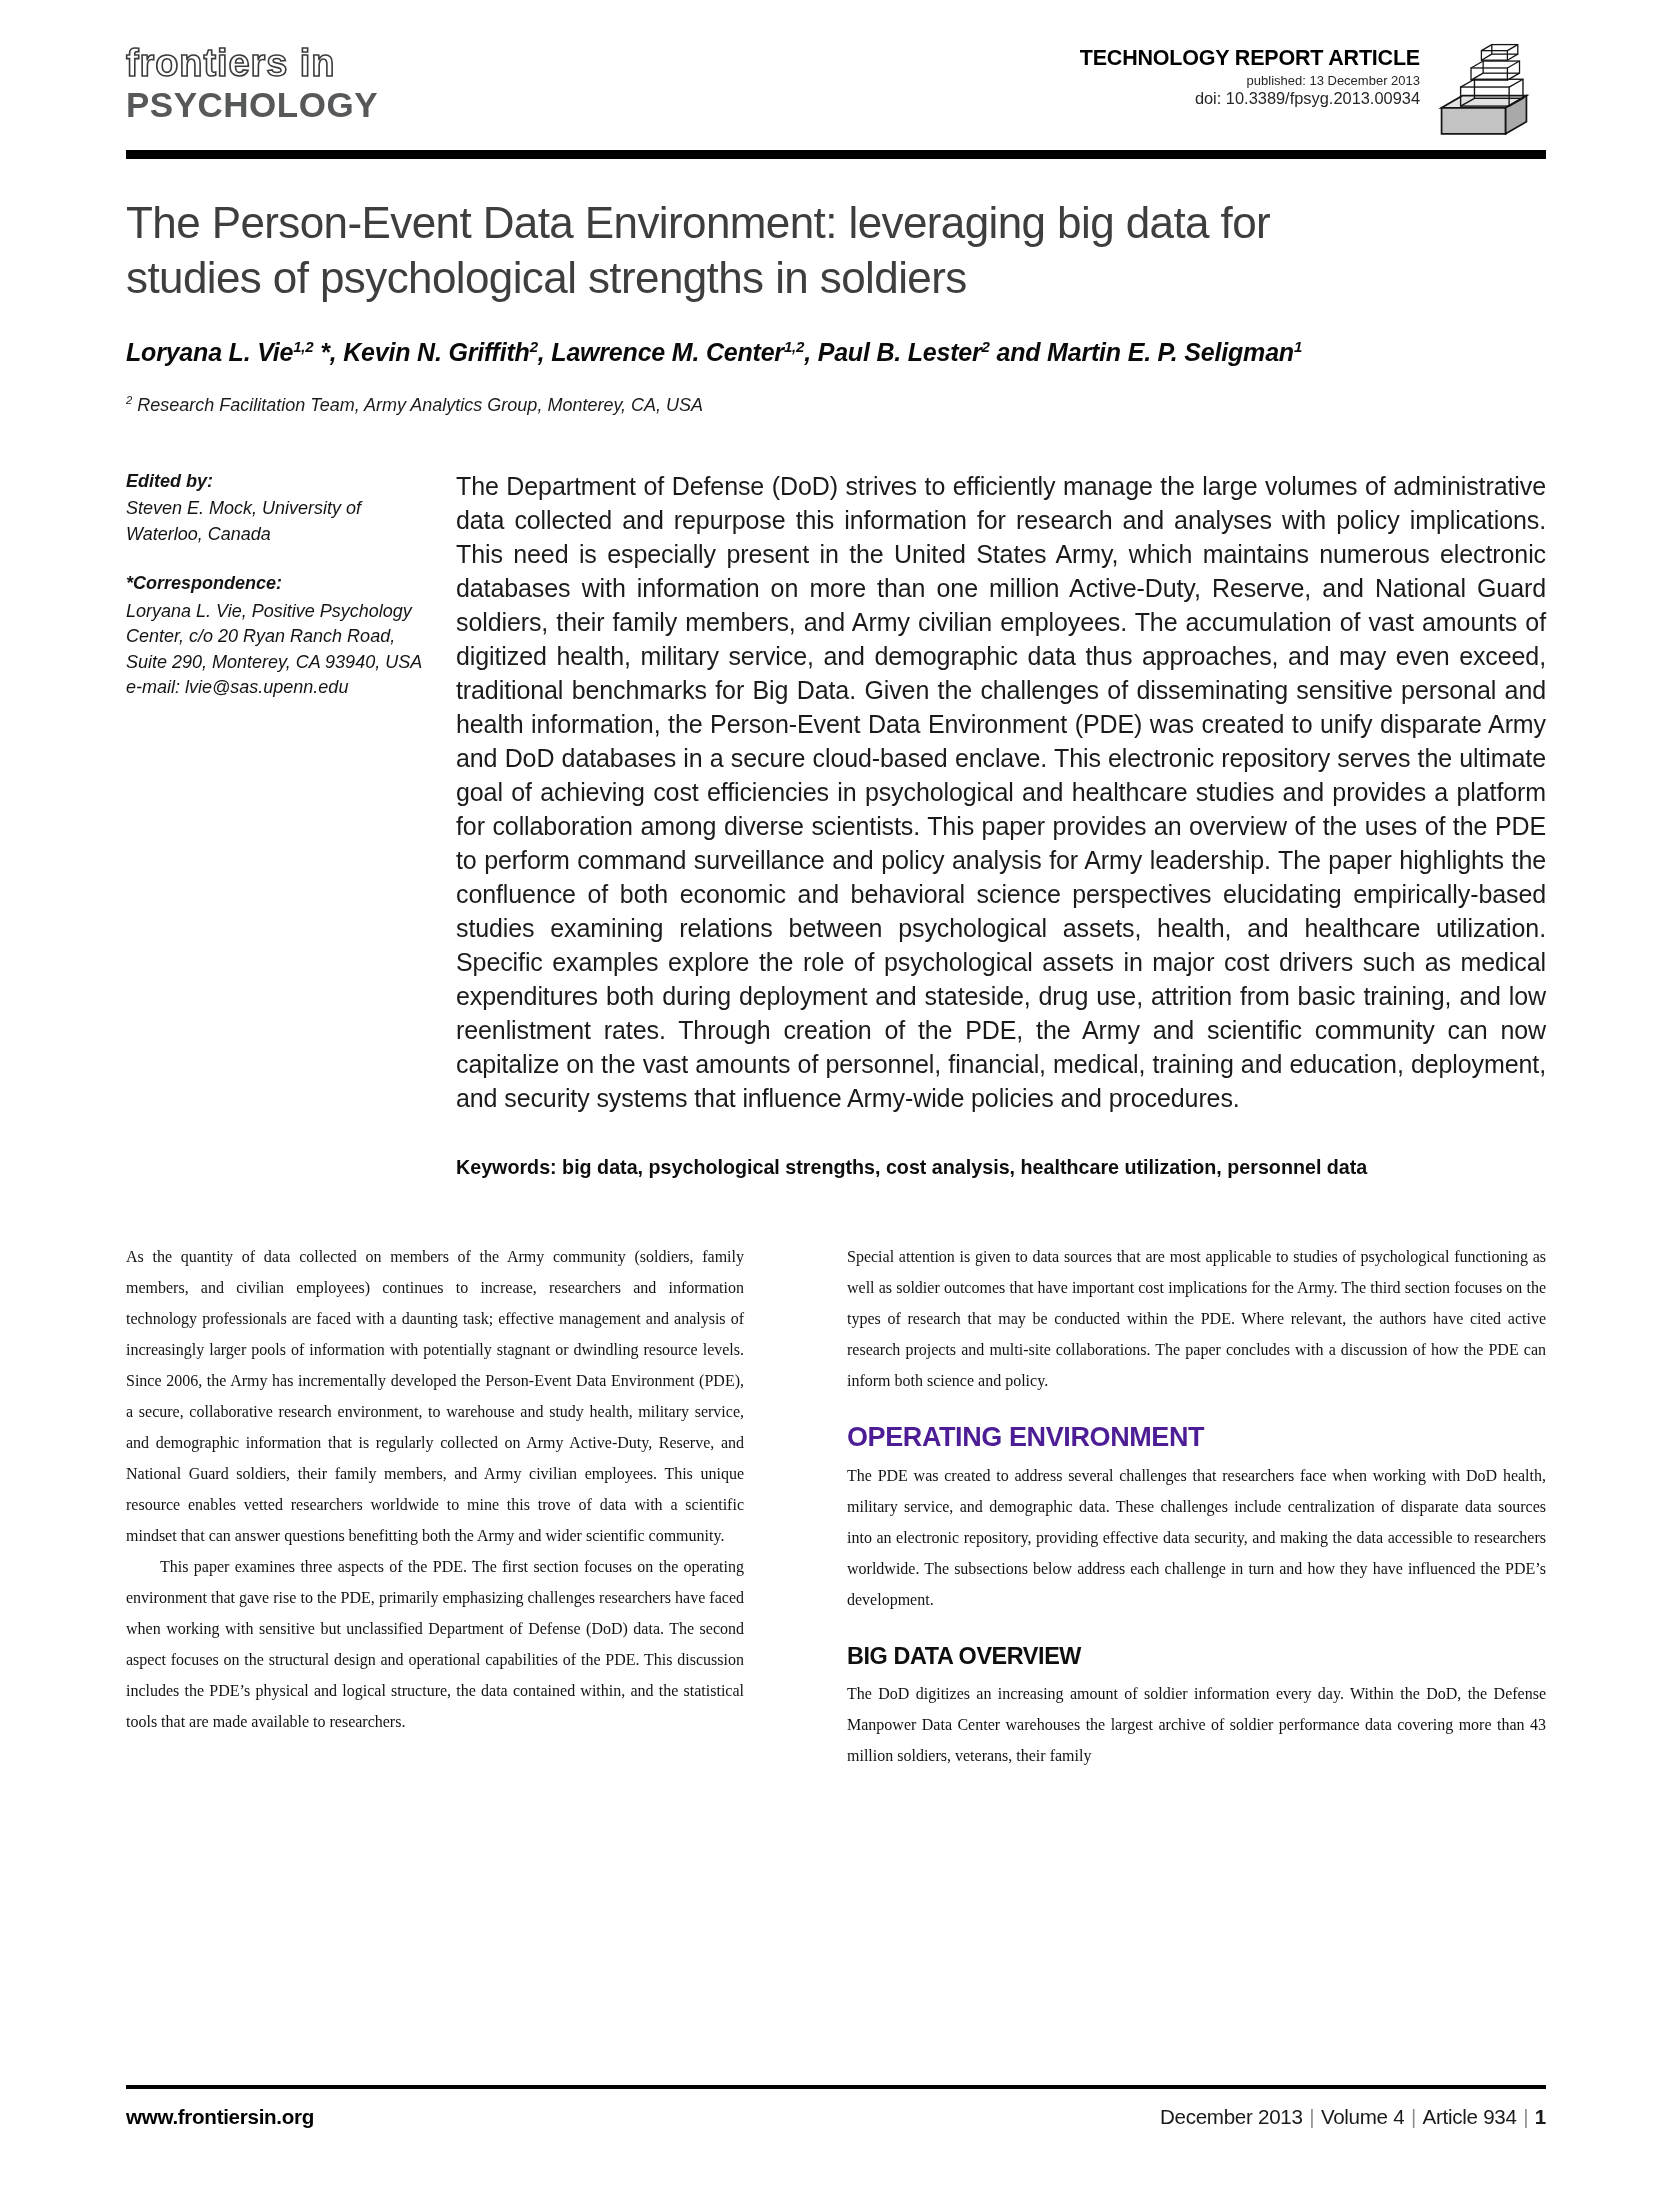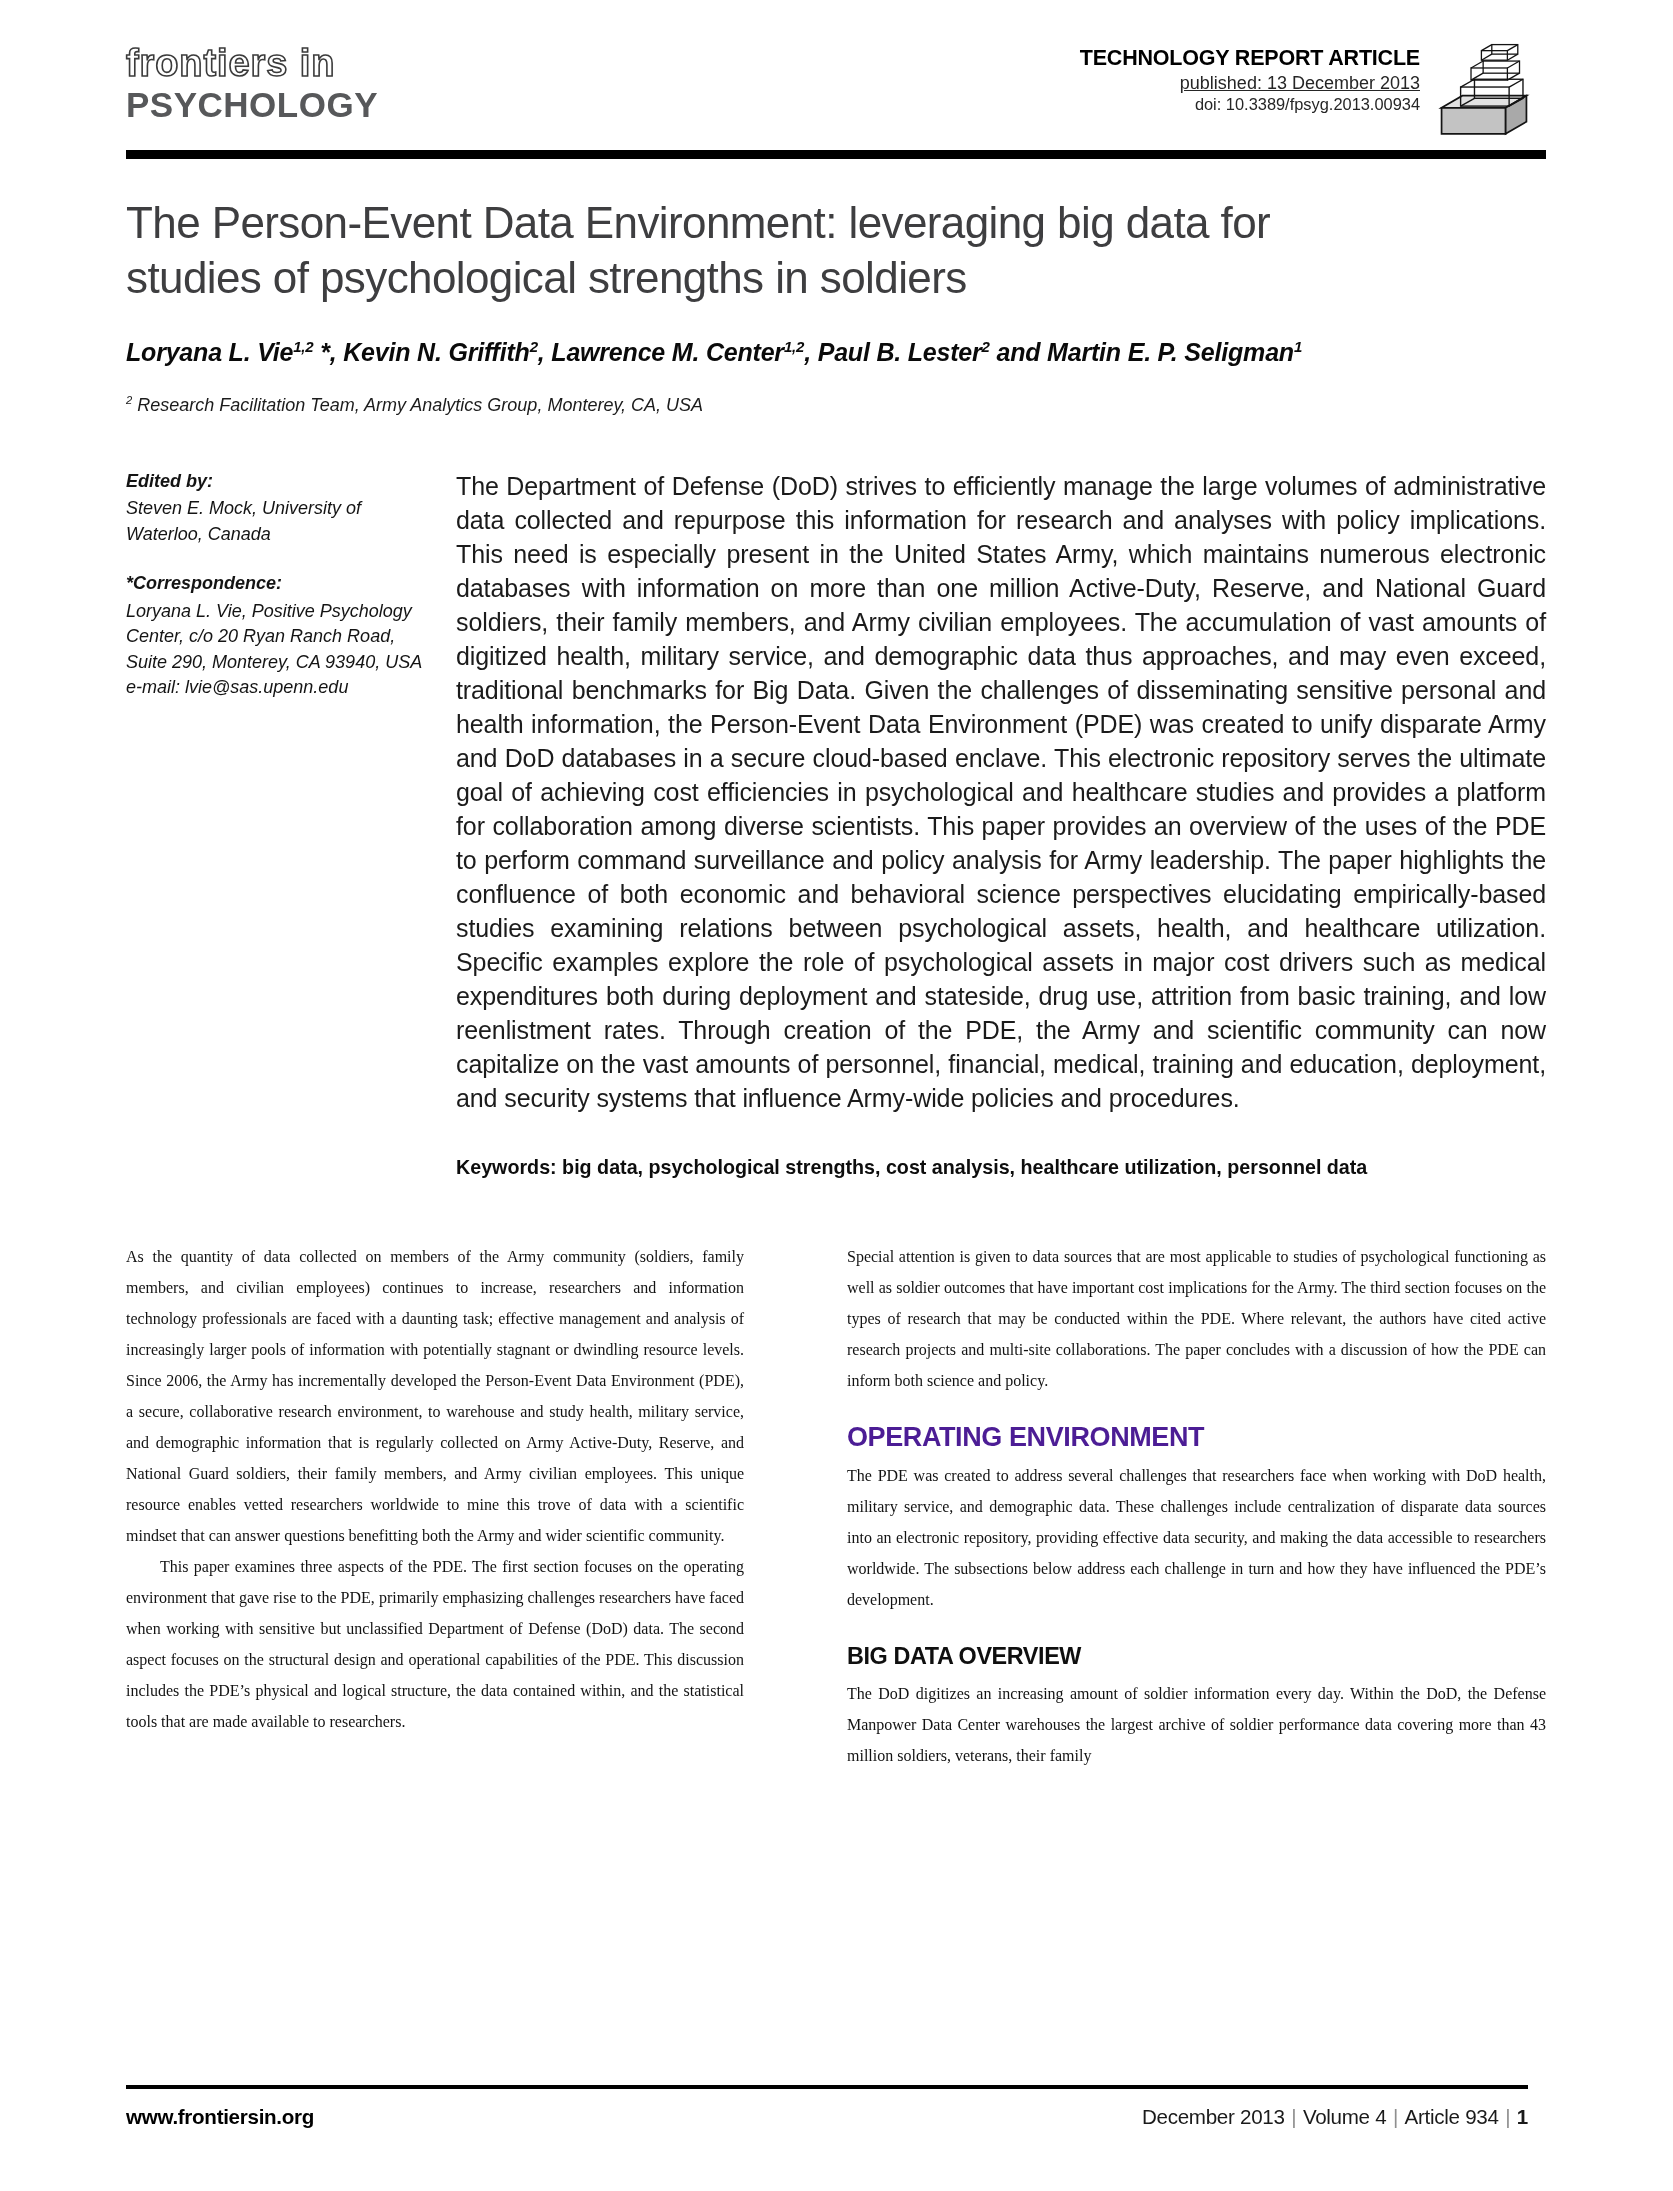--- a/index.html
+++ b/index.html
@@ -20,21 +20,21 @@
     color:#ffffff; -webkit-text-stroke:1.6px #3b3b3b;
     text-shadow:0 0 0.9px #555;
   }
   .logo-solid {
     font-size:35px; font-weight:bold; letter-spacing:0.5px;
     color:#57585a; margin-top:0px;
   }
   .header-right { display:flex; align-items:flex-start; }
   .header-meta { text-align:right; margin-right:15px; padding-top:3.7px; }
   .article-type { font-size:21.5px; font-weight:bold; color:#000; letter-spacing:-0.2px; }
-  .pub-line { font-size:18px; color:#262626; margin-top:2.8px;text-decoration:underline; }
+  .pub-line { font-size:13px; color:#262626; margin-top:2.8px; }
   .doi-line { font-size:16.4px; color:#262626; margin-top:0.9px; }
   .logo-mark { width:111px; height:97px; }
   .top-rule { height:8.4px; background:#000; margin-top:11.2px; }
 
   
   .title {
     margin-top:36px;
     font-size:44px; line-height:1.27; letter-spacing:-0.6px;
     color:#3e3e40; font-weight:400;
   }
@@ -74,21 +74,21 @@
     font-size:27px; font-weight:bold; letter-spacing:-0.4px;
     color:#4c1d95; margin:26px 0 7.5px 0;
   }
   .sec-h2 {
     font-family:"Liberation Sans", sans-serif;
     font-size:23.4px; font-weight:bold; letter-spacing:-0.4px;
     color:#0f0f0f; margin:28px 0 7.5px 0;
   }
 
   
-  .footer-wrap { position:absolute; left:126px; right:145px; bottom:62px; }
+  .footer-wrap { position:absolute; left:126px; right:127px; bottom:62px; }
   .footer-rule { height:3.7px; background:#000; margin-bottom:16px; }
   .footer { display:flex; justify-content:space-between; align-items:baseline; font-size:20.6px; }
   .footer-site { font-weight:bold; color:#000; letter-spacing:-0.3px; }
   .footer-cite { color:#1a1a1a; letter-spacing:-0.3px; }
   .footer-sep { color:#8f8f8f; padding:0 6.6px; }
   .footer-page { font-weight:bold; }
 </style>
 </head>
 <body>
 

